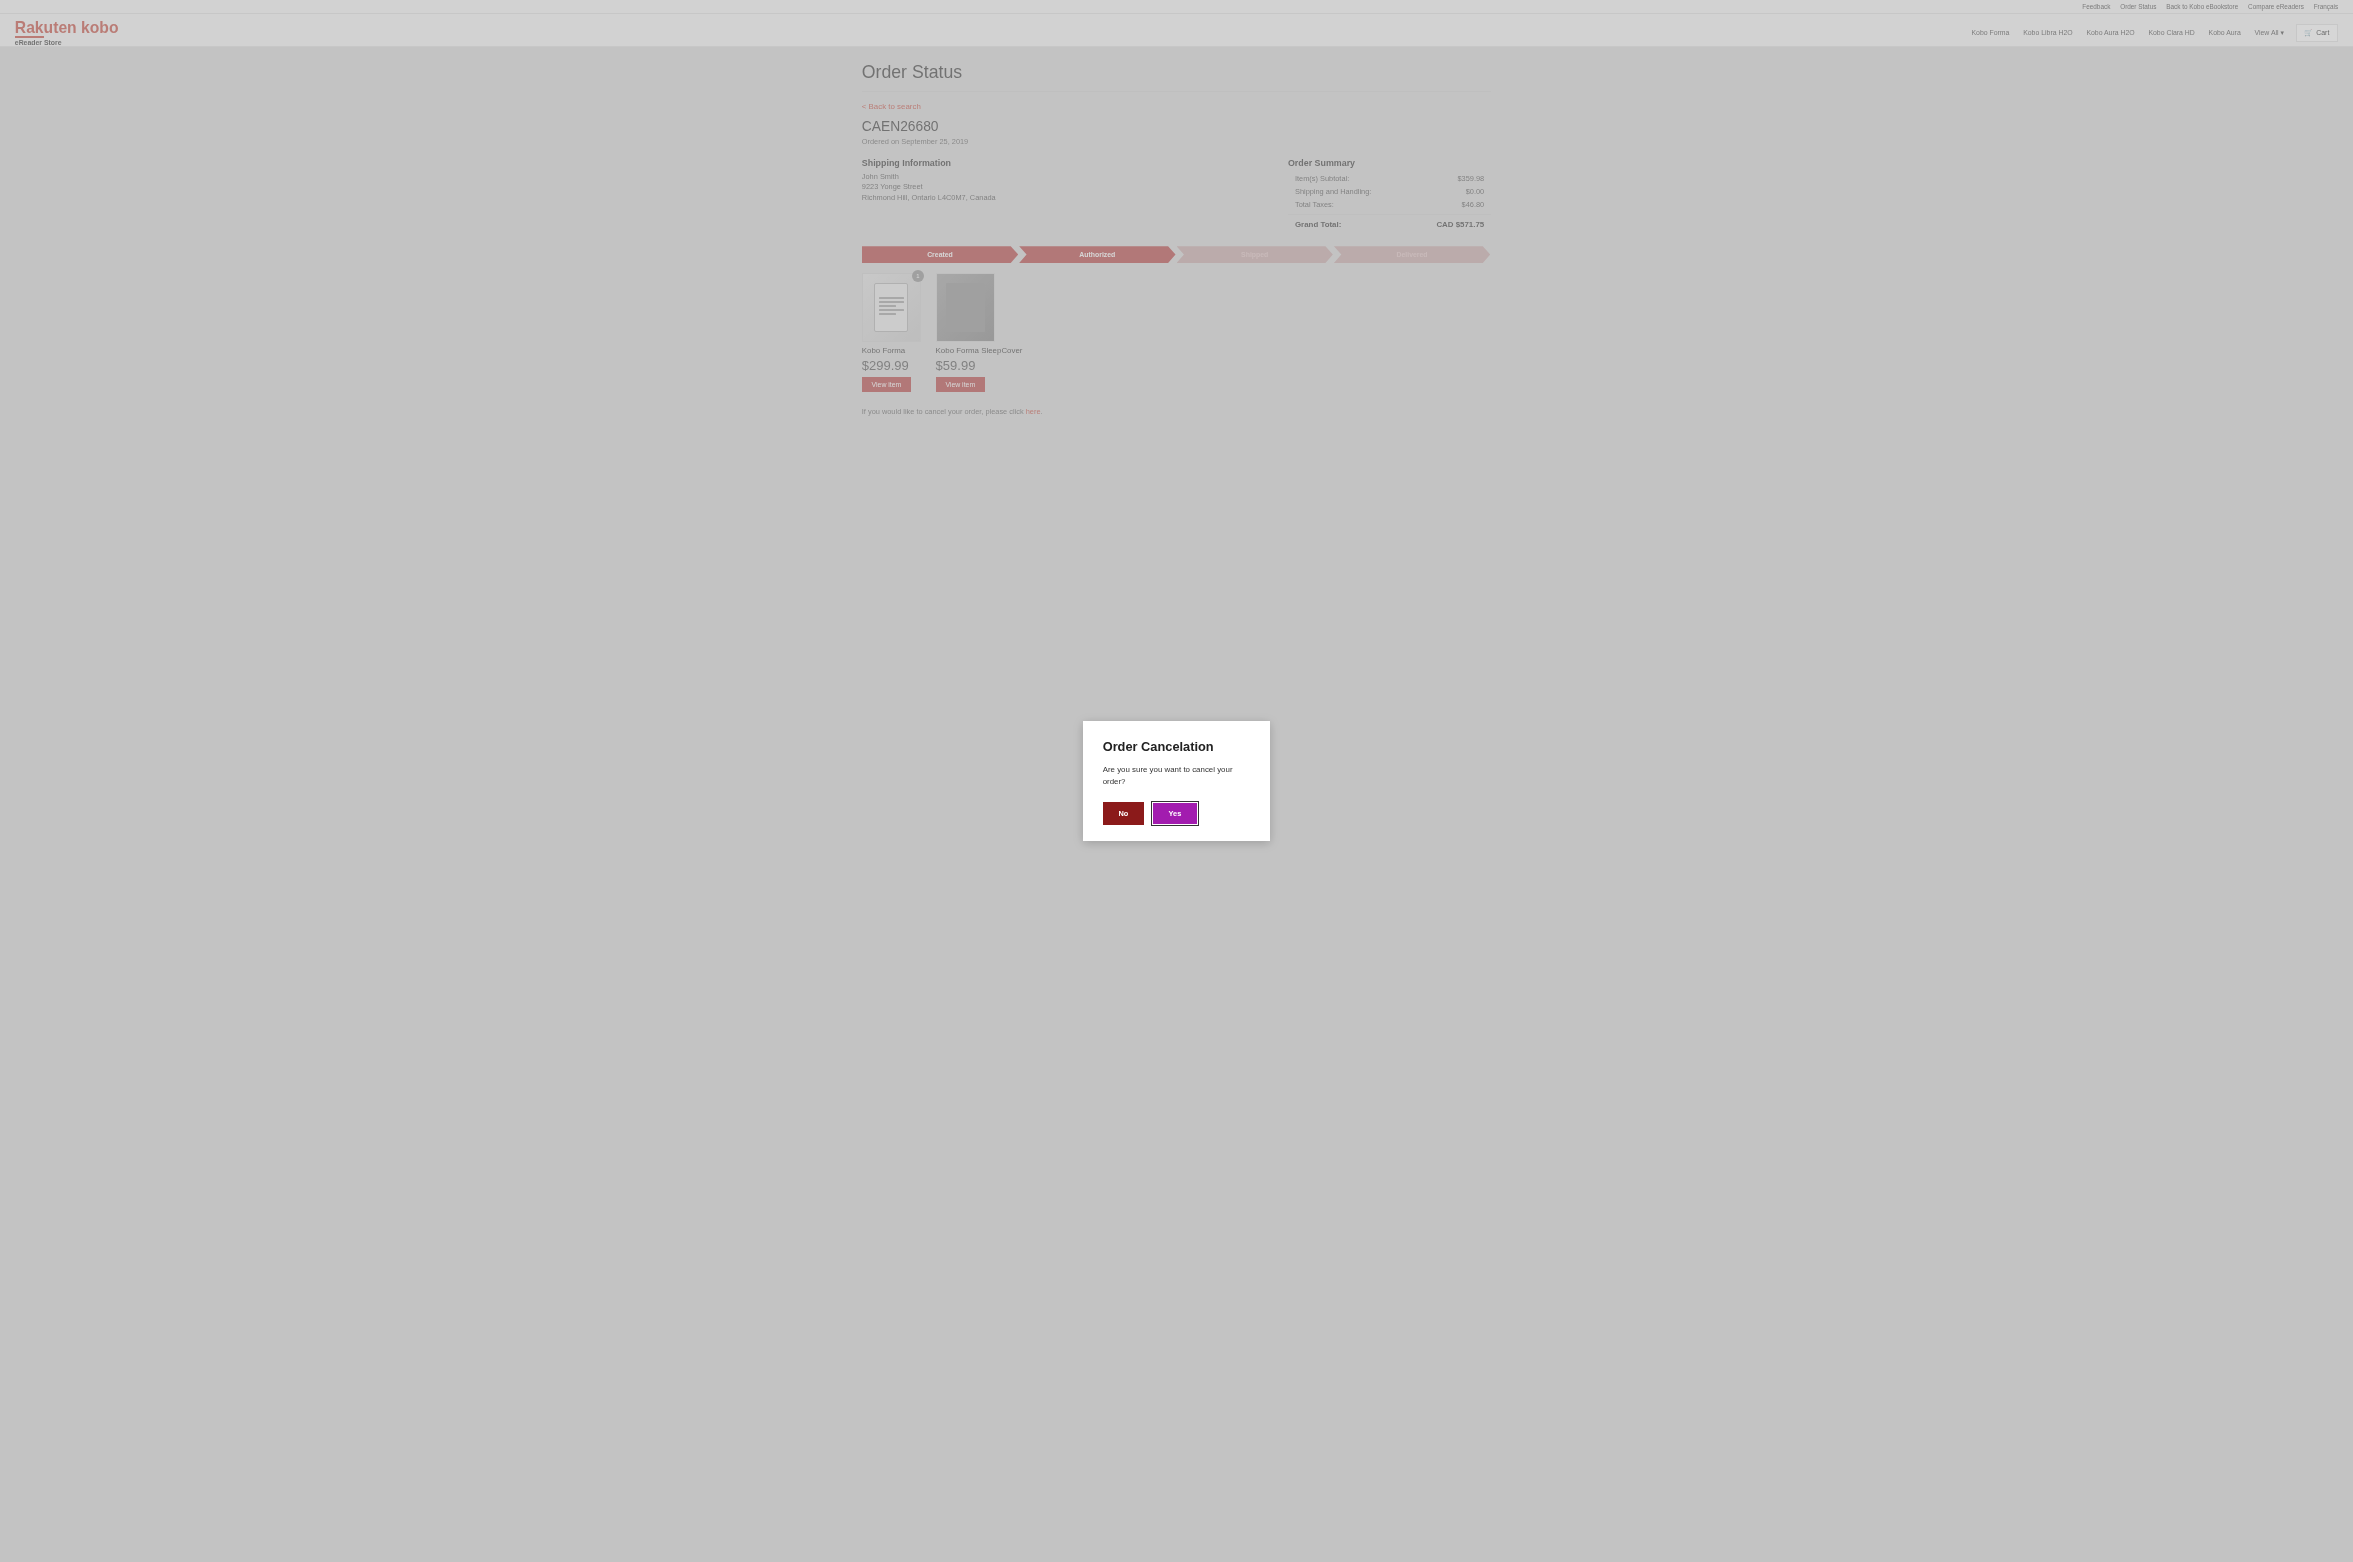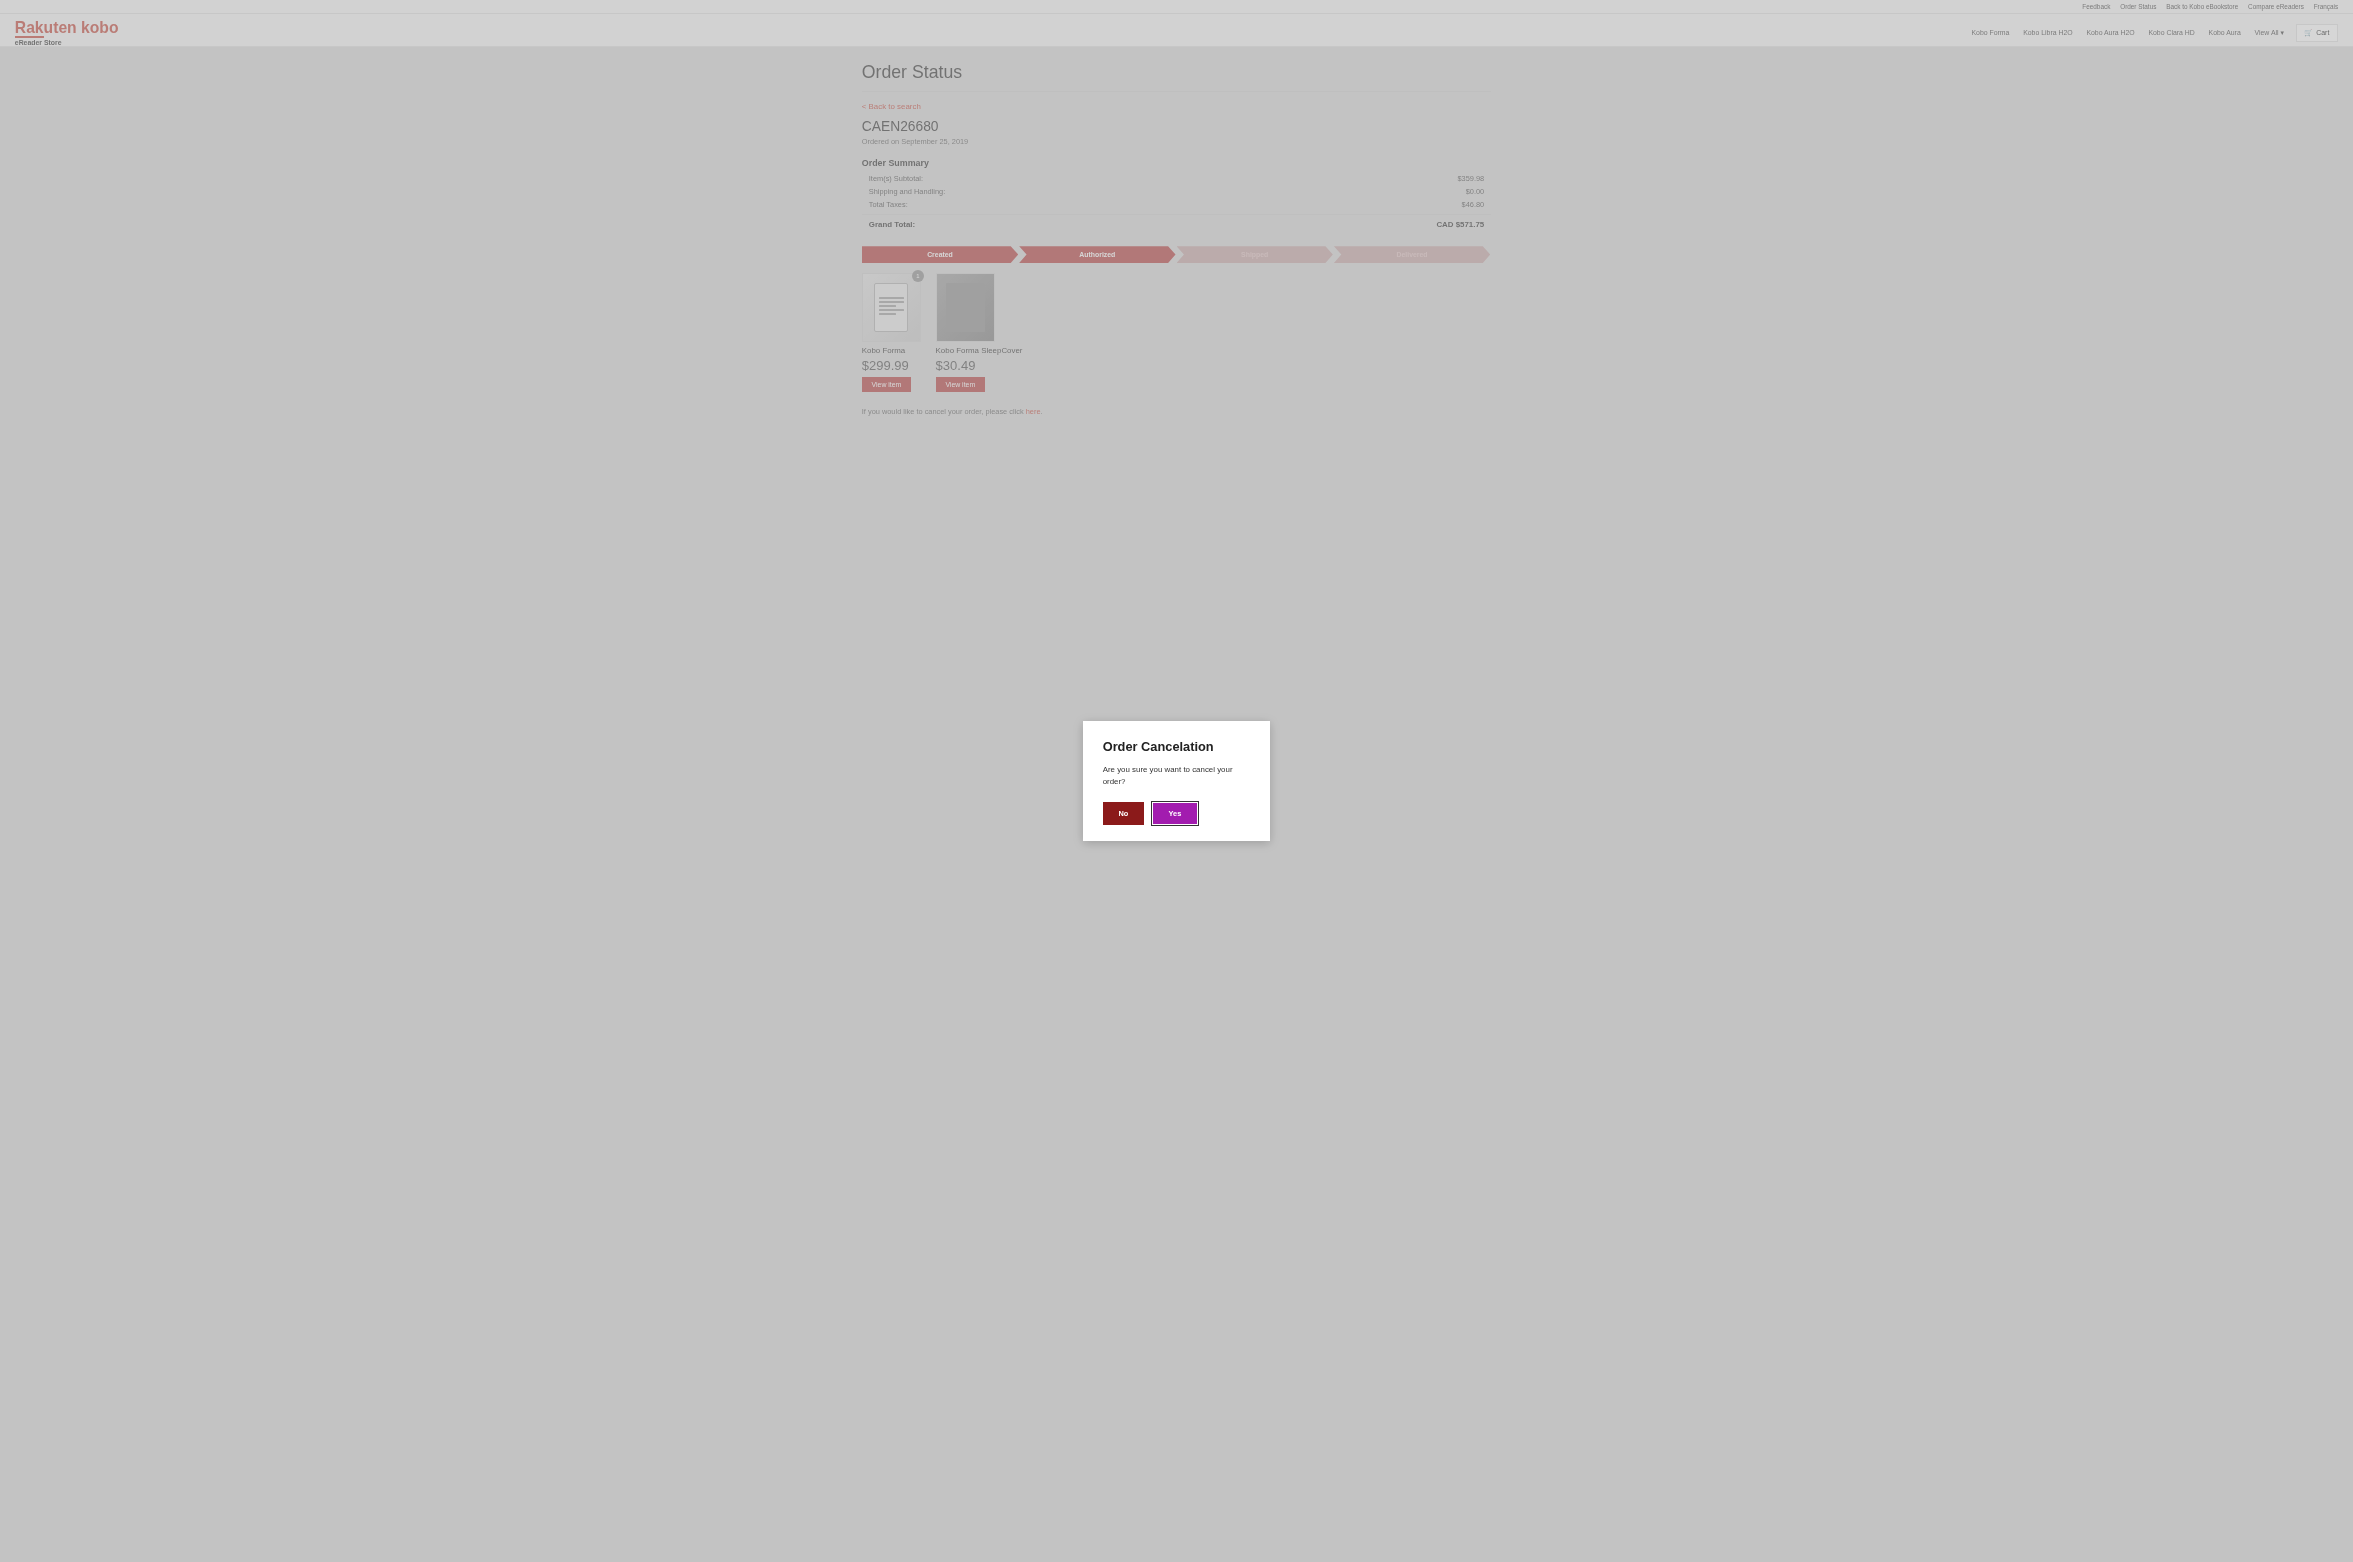--- a/index.html
+++ b/index.html
@@ -409,20 +409,28 @@
 <div class="main-content">
   <h1 class="page-title">Order Status</h1>
   <hr class="page-title-divider">
 
   <a href="#" class="back-link">&lt; Back to search</a>
 
   <div class="order-id">CAEN26680</div>
   <div class="order-date">Ordered on September 25, 2019</div>
 
   <div class="order-layout">
+    <div class="order-left">
+      <div class="section-title">Shipping Information</div>
+      <div class="shipping-name">John Smith</div>
+      <div class="shipping-addr">
+        <div>9223 Yonge Street</div>
+        <div>Richmond Hill, Ontario L4C0M7, Canada</div>
+      </div>
+    </div>
 
     <div class="order-right">
       <div class="section-title">Order Summary</div>
       <div class="summary-row">
         <span>Item(s) Subtotal:</span>
         <span>$359.98</span>
       </div>
       <div class="summary-row">
         <span>Shipping and Handling:</span>
         <span>$0.00</span>
@@ -472,21 +480,21 @@
       <div class="product-name">Kobo Forma</div>
       <div class="product-price">$299.99</div>
       <button class="view-item-btn">View item</button>
     </div>
 
     <div class="product-card">
       <div class="product-image product-image-cover">
         <div class="cover-icon"></div>
       </div>
       <div class="product-name">Kobo Forma SleepCover</div>
-      <div class="product-price">$30.49</div>
+      <div class="product-price">$59.99</div>
       <button class="view-item-btn">View item</button>
     </div>
   </div>
 
   
   <div class="cancel-note">
     <span>If you would like to cancel your order, please click </span><a href="#">here</a><span>.</span>
   </div>
 </div>
 

